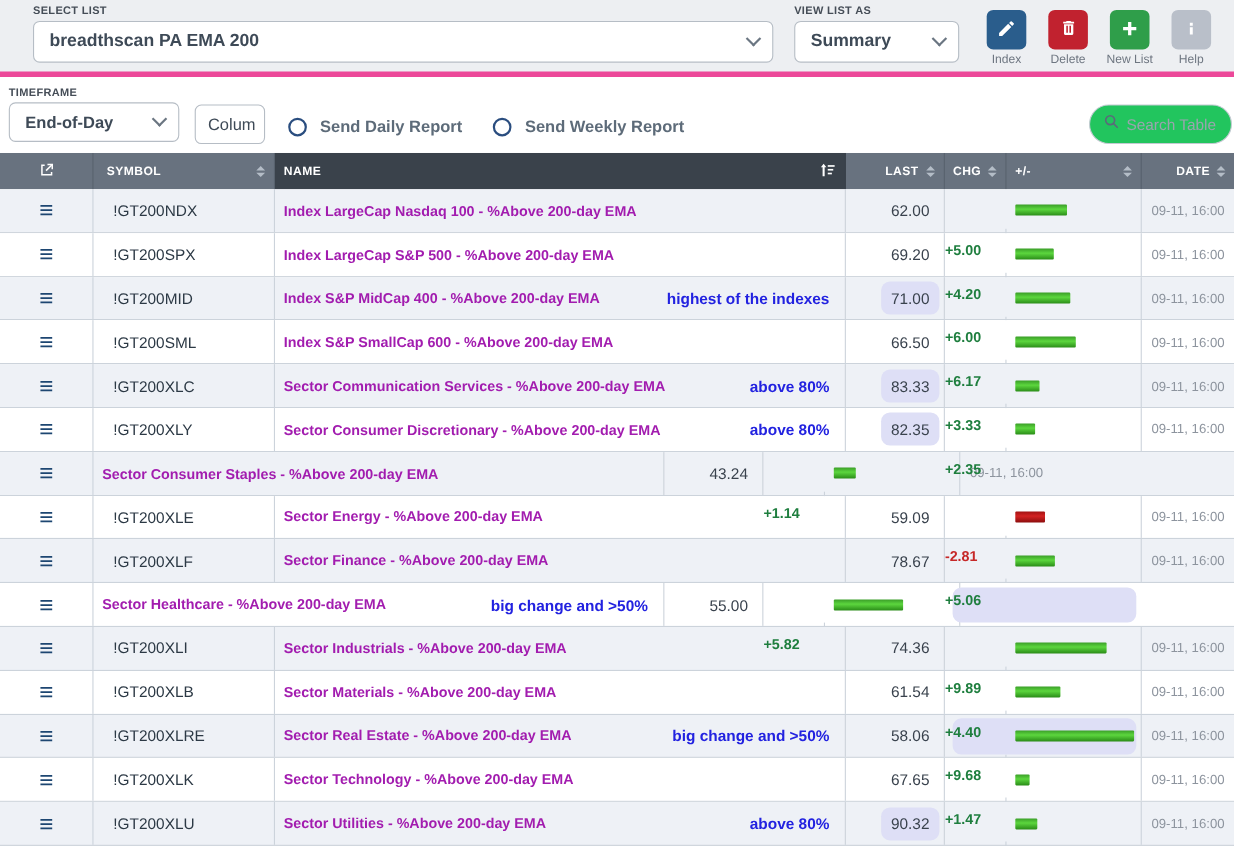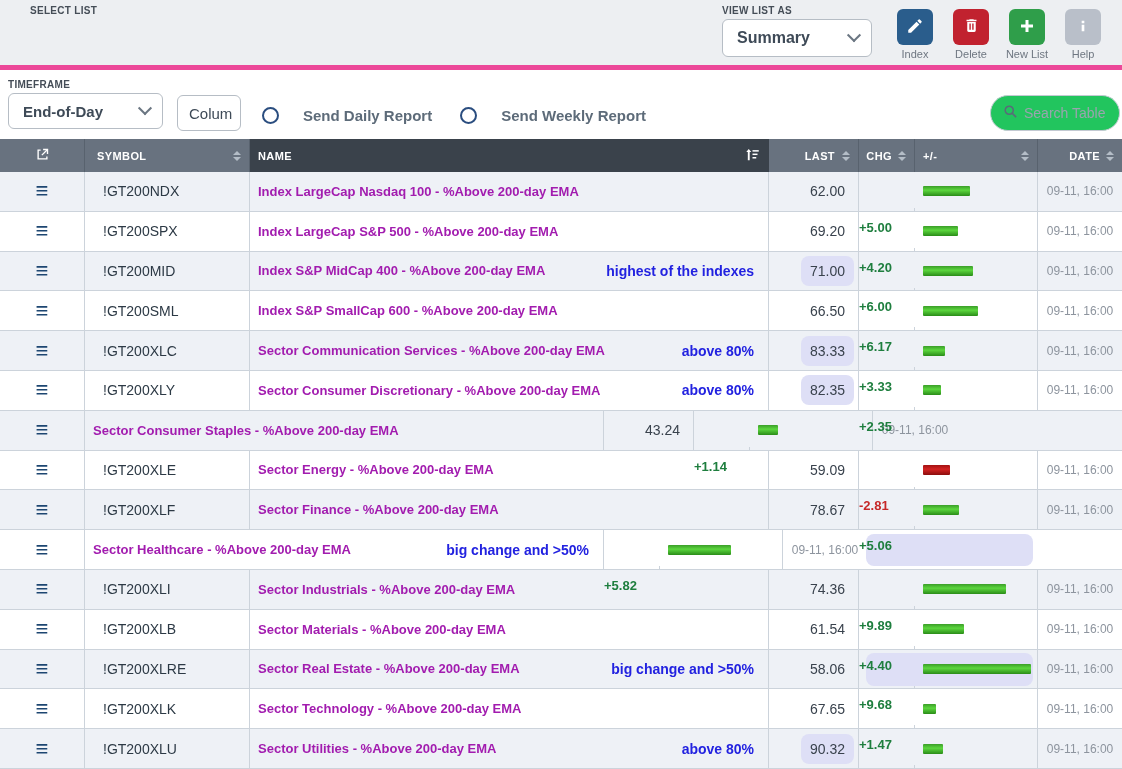--- a/index.html
+++ b/index.html
@@ -28,21 +28,21 @@
   .action-label { font-size:11px; color:#6e7681; margin-top:3px; white-space:nowrap; }
 
   
   .toolbar2 { position:relative; height:69px; background:#fff; }
   .grp-timeframe { position:absolute; left:8px; top:9px; width:155px; }
   .grp-timeframe .select-box { font-size:15px; height:36px; }
   .btn-columns { position:absolute; left:177px; top:25px; width:64px; height:36px; background:#fff;
     border:1px solid #b6bdc5; border-radius:6px; font-size:15px; color:#3e4a57; overflow:hidden;
     white-space:nowrap; text-align:left; padding-left:11px; cursor:pointer; font-family:"Liberation Sans",sans-serif; }
   .radios { position:absolute; left:262px; top:37px; display:flex; gap:28px; }
-  .radio-item { display:flex; align-items:center; gap:24px; cursor:pointer; }
+  .radio-item { display:flex; align-items:center; gap:12px; cursor:pointer; }
   .radio-circle { width:17px; height:17px; border:2px solid #2a4d7f; border-radius:50%; background:#fff; flex:none; }
   .radio-label { font-size:15px; font-weight:bold; color:#5d6b79; }
   .search-pill { position:absolute; right:2px; top:25px; width:130px; height:36px; border:1px solid #c3cad2;
     border-radius:18px; display:flex; align-items:center; padding:0 10px 0 12px; background:#22c55e; }
   .search-pill svg { flex:none; }
   .search-input { border:none; outline:none; width:92px; margin-left:6px; font-size:14px; color:#3e4a57;
     font-family:"Liberation Sans",sans-serif; background:transparent; }
   .search-input::placeholder { color:#9aa4ae; }
 
   
@@ -94,20 +94,24 @@
   .trow.chg-bar-hl .hl-overlay { display:block; }
 </style>
 </head>
 <body>
 
 <div class="app">
 
   <div class="topbar">
     <div class="grp-selectlist">
       <span class="field-label">SELECT LIST</span>
+      <div class="select-box">
+        <span>breadthscan PA EMA 200</span>
+        <span class="chev"></span>
+      </div>
     </div>
     <div class="grp-viewlist">
       <span class="field-label">VIEW LIST AS</span>
       <div class="select-box">
         <span>Summary</span>
         <span class="chev"></span>
       </div>
     </div>
     <div class="actions">
       <div class="action">
@@ -475,20 +479,23 @@
 
   <div class="trow even chg-bar-hl">
     <div class="hl-overlay"></div>
     <div class="cell c-menu">
       <span class="hamburger">≡</span>
     </div>
     <div class="cell c-name">
       <span class="name-text">Sector Healthcare - %Above 200-day EMA</span>
       <span class="annotation">big change and &gt;50%</span>
     </div>
+    <div class="cell c-last">
+      <span class="last-val">55.00</span>
+    </div>
     <div class="cell c-chg">
       <span class="chg-val up">+5.82</span>
     </div>
     <div class="cell c-bar">
       <div class="bar up" style="width: 63px;"></div>
     </div>
     <div class="cell c-date">
       <span class="date-val">09-11, 16:00</span>
     </div>
   </div>

